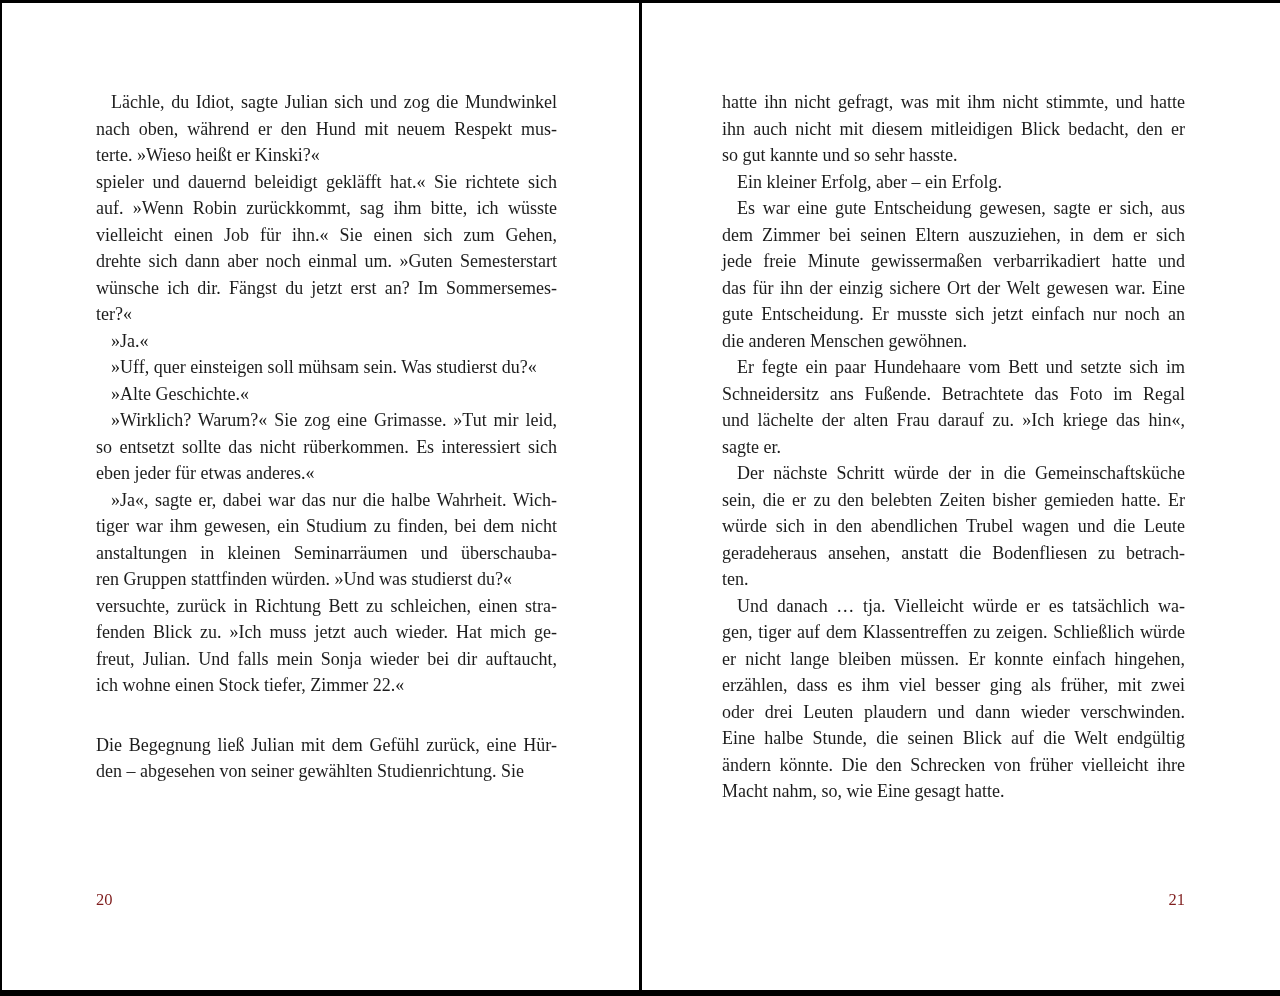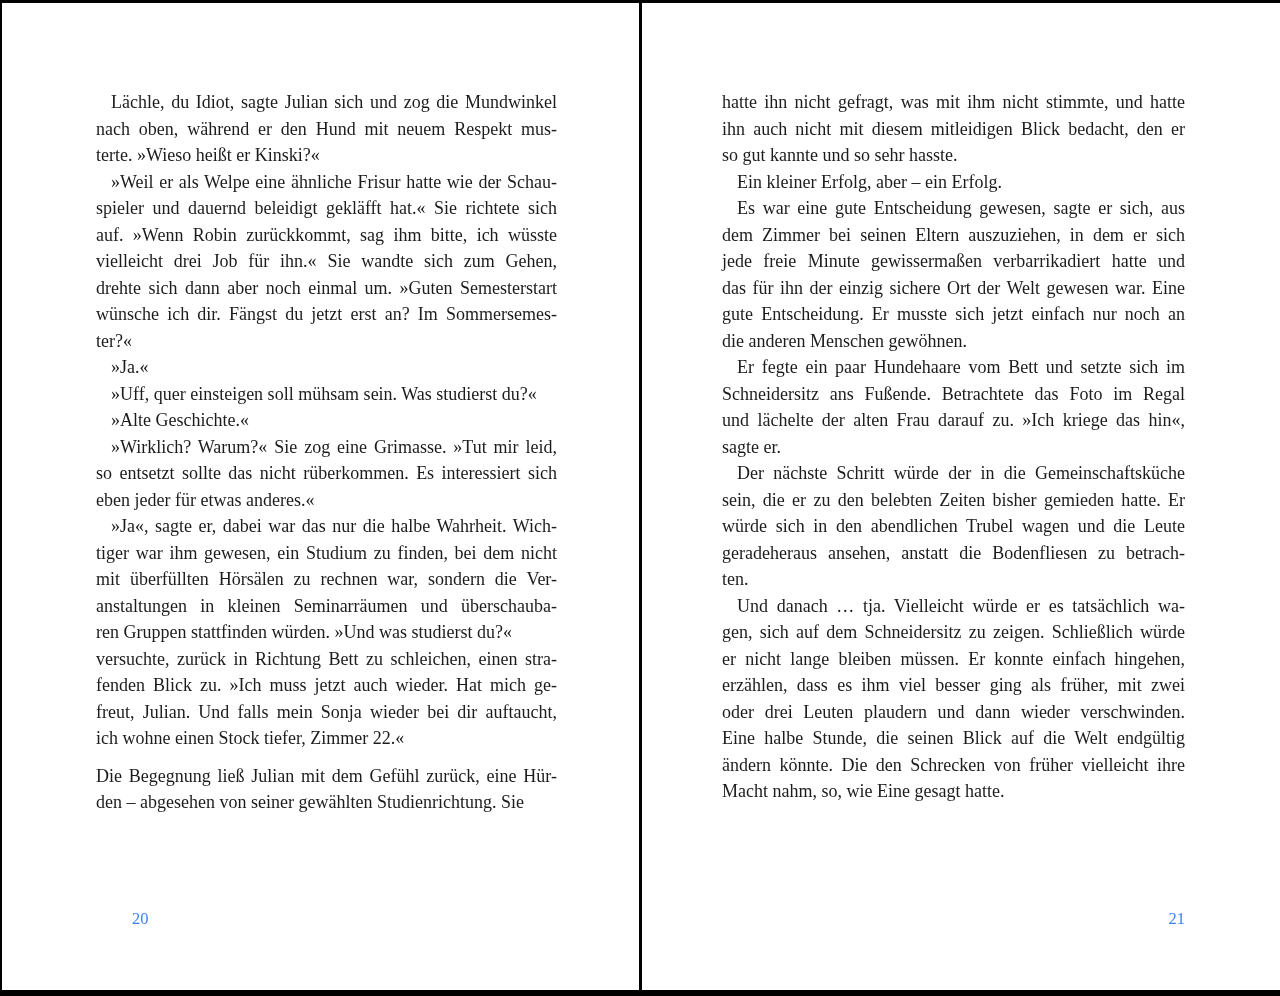--- a/index.html
+++ b/index.html
@@ -25,60 +25,58 @@
     position: absolute;
     top: 89px;
     color: #1c1c1c;
     font-size: 18px;
     line-height: 26.5px;
   }
   .page-left  .text-block { left: 94px; width: 461px; }
   .page-right .text-block { left: 80px; width: 463px; }
 
   .paragraph { margin: 0; }
-  .section-break { margin-top: 11px; }
+  .section-break { margin-top: 33px; }
 
   .line {
     text-align: justify;
     text-align-last: justify;
     -moz-text-align-last: justify;
     height: 26.5px;
     overflow: visible;
   }
   .line.last { text-align-last: left; -moz-text-align-last: left; }
   .line.indent { text-indent: 15px; }
 
   .page-number {
     position: absolute;
-    top: 906px;
+    top: 887px;
     font-size: 16.5px;
-    color: #3b82f6;
+    color: #7f1d1d;
     line-height: 26.5px;
-    margin-left: 36px;
   }
   .page-left  .page-number { left: 94px; }
   .page-right .page-number { right: 95px; }
 </style>
 </head>
 <body>
 
 <div class="spread">
 
   <div class="page page-left">
     <div class="text-block" id="left-page-text">
         <div class="paragraph">
           <div class="line indent">Lächle, du Idiot, sagte Julian sich und zog die Mundwinkel</div>
           <div class="line">nach oben, während er den Hund mit neuem Respekt mus-</div>
           <div class="line last">terte. »Wieso heißt er Kinski?«</div>
         </div>
         <div class="paragraph">
-          <div class="line indent">»Weil er als Welpe eine ähnliche Frisur hatte wie der Schau-</div>
           <div class="line">spieler und dauernd beleidigt gekläfft hat.« Sie richtete sich</div>
           <div class="line">auf. »Wenn Robin zurückkommt, sag ihm bitte, ich wüsste</div>
-          <div class="line">vielleicht drei Job für ihn.« Sie wandte sich zum Gehen,</div>
+          <div class="line">vielleicht einen Job für ihn.« Sie einen sich zum Gehen,</div>
           <div class="line">drehte sich dann aber noch einmal um. »Guten Semesterstart</div>
           <div class="line">wünsche ich dir. Fängst du jetzt erst an? Im Sommersemes-</div>
           <div class="line last">ter?«</div>
         </div>
         <div class="paragraph">
           <div class="line last indent">»Ja.«</div>
         </div>
         <div class="paragraph">
           <div class="line last indent">»Uff, quer einsteigen soll mühsam sein. Was studierst du?«</div>
         </div>
@@ -86,21 +84,20 @@
           <div class="line last indent">»Alte Geschichte.«</div>
         </div>
         <div class="paragraph">
           <div class="line indent">»Wirklich? Warum?« Sie zog eine Grimasse. »Tut mir leid,</div>
           <div class="line">so entsetzt sollte das nicht rüberkommen. Es interessiert sich</div>
           <div class="line last">eben jeder für etwas anderes.«</div>
         </div>
         <div class="paragraph">
           <div class="line indent">»Ja«, sagte er, dabei war das nur die halbe Wahrheit. Wich-</div>
           <div class="line">tiger war ihm gewesen, ein Studium zu finden, bei dem nicht</div>
-          <div class="line">mit überfüllten Hörsälen zu rechnen war, sondern die Ver-</div>
           <div class="line">anstaltungen in kleinen Seminarräumen und überschauba-</div>
           <div class="line last">ren Gruppen stattfinden würden. »Und was studierst du?«</div>
         </div>
         <div class="paragraph">
           <div class="line">versuchte, zurück in Richtung Bett zu schleichen, einen stra-</div>
           <div class="line">fenden Blick zu. »Ich muss jetzt auch wieder. Hat mich ge-</div>
           <div class="line">freut, Julian. Und falls mein Sonja wieder bei dir auftaucht,</div>
           <div class="line last">ich wohne einen Stock tiefer, Zimmer 22.«</div>
         </div>
         <div class="paragraph section-break">
@@ -137,21 +134,21 @@
         </div>
         <div class="paragraph">
           <div class="line indent">Der nächste Schritt würde der in die Gemeinschaftsküche</div>
           <div class="line">sein, die er zu den belebten Zeiten bisher gemieden hatte. Er</div>
           <div class="line">würde sich in den abendlichen Trubel wagen und die Leute</div>
           <div class="line">geradeheraus ansehen, anstatt die Bodenfliesen zu betrach-</div>
           <div class="line last">ten.</div>
         </div>
         <div class="paragraph">
           <div class="line indent">Und danach … tja. Vielleicht würde er es tatsächlich wa-</div>
-          <div class="line">gen, sich auf dem Schneidersitz zu zeigen. Schließlich würde</div>
+          <div class="line">gen, tiger auf dem Klassentreffen zu zeigen. Schließlich würde</div>
           <div class="line">er nicht lange bleiben müssen. Er konnte einfach hingehen,</div>
           <div class="line">erzählen, dass es ihm viel besser ging als früher, mit zwei</div>
           <div class="line">oder drei Leuten plaudern und dann wieder verschwinden.</div>
           <div class="line">Eine halbe Stunde, die seinen Blick auf die Welt endgültig</div>
           <div class="line">ändern könnte. Die den Schrecken von früher vielleicht ihre</div>
           <div class="line last">Macht nahm, so, wie Eine gesagt hatte.</div>
         </div>
       </div>
     <div class="page-number">21</div>
   </div>

